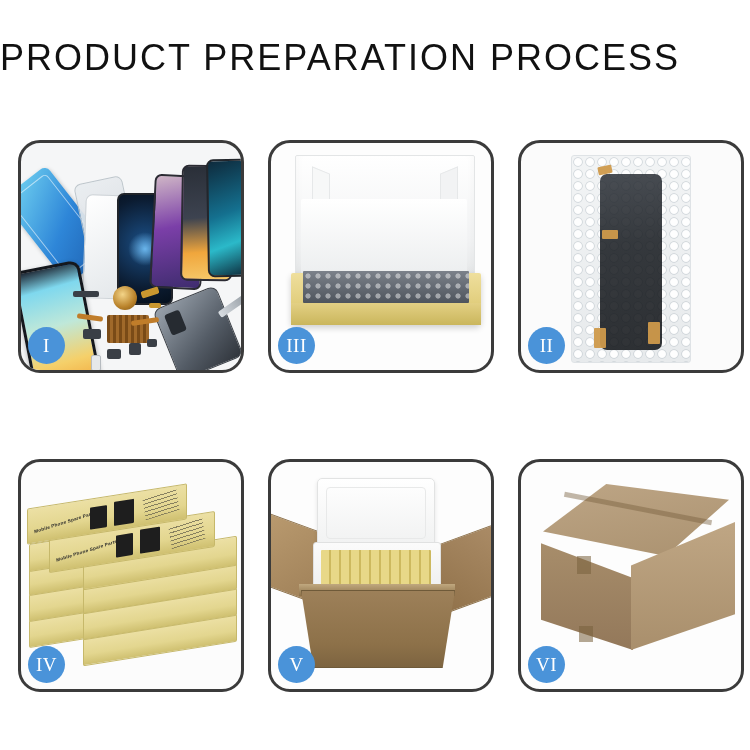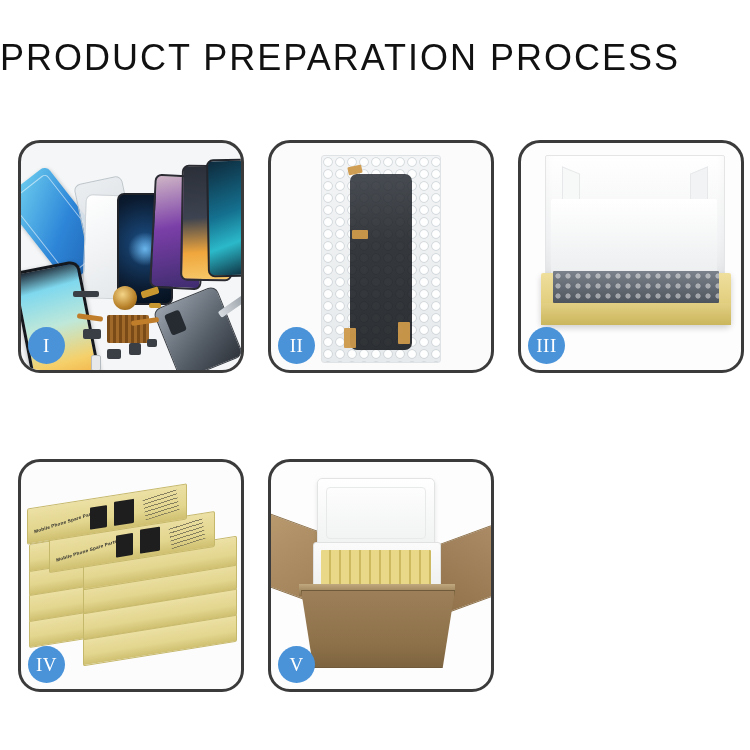--- a/index.html
+++ b/index.html
@@ -322,47 +322,47 @@
         <div class="gold" style="left:120px;top:146px;width:18px;height:7px;transform:rotate(-18deg);"></div>
         <div class="gold" style="left:128px;top:160px;width:12px;height:5px;"></div>
         <div class="flex-cable" style="left:56px;top:172px;width:26px;transform:rotate(8deg);"></div>
         <div class="flex-cable" style="left:110px;top:176px;width:28px;transform:rotate(-8deg);"></div>
         <div class="chip" style="left:70px;top:212px;width:8px;height:14px;background:#e6e8ea;border:1px solid #b6bbc0;"></div>
         <div class="tool"></div>
       </div>
       <div class="badge">I</div>
     </div>
 
-    <div class="panel p2">
-      <div class="photo">
-        <div class="bubble-bag">
-          <div class="screen-in"></div>
-          <div class="tape" style="left:26px;top:10px;width:14px;height:8px;transform:rotate(-12deg);"></div>
-          <div class="tape" style="left:30px;top:74px;width:16px;height:9px;"></div>
-          <div class="tape" style="left:22px;top:172px;width:12px;height:20px;"></div>
-          <div class="tape" style="left:76px;top:166px;width:12px;height:22px;"></div>
-        </div>
-      </div>
-      <div class="badge">II</div>
-    </div>
-
     <div class="panel p3">
       <div class="photo">
         <div class="b3-lid">
           <div class="b3-lid-flapL"></div>
           <div class="b3-lid-flapR"></div>
         </div>
         <div class="b3-foam"></div>
         <div class="b3-tray"></div>
         <div class="b3-inner"></div>
         <div class="b3-front"></div>
       </div>
       <div class="badge">III</div>
     </div>
 
+    <div class="panel p2">
+      <div class="photo">
+        <div class="bubble-bag">
+          <div class="screen-in"></div>
+          <div class="tape" style="left:26px;top:10px;width:14px;height:8px;transform:rotate(-12deg);"></div>
+          <div class="tape" style="left:30px;top:74px;width:16px;height:9px;"></div>
+          <div class="tape" style="left:22px;top:172px;width:12px;height:20px;"></div>
+          <div class="tape" style="left:76px;top:166px;width:12px;height:22px;"></div>
+        </div>
+      </div>
+      <div class="badge">II</div>
+    </div>
+
     <div class="panel p4">
       <div class="photo">
         <div class="stack">
 
           <div class="sbox tilt" style="left:4px;top:132px;width:150px;height:26px;"></div>
           <div class="sbox tilt" style="left:4px;top:106px;width:150px;height:26px;"></div>
           <div class="sbox tilt" style="left:4px;top:80px;width:150px;height:26px;"></div>
           <div class="sbox tilt" style="left:4px;top:56px;width:150px;height:26px;"></div>
 
           <div class="sbox tilt2" style="left:58px;top:150px;width:152px;height:26px;"></div>
@@ -394,15 +394,26 @@
         <div class="c5-flapR"></div>
         <div class="c5-foam-lid"></div>
         <div class="c5-foam-box"></div>
         <div class="c5-items"></div>
         <div class="c5-rim"></div>
         <div class="c5-body"></div>
       </div>
       <div class="badge">V</div>
     </div>
 
+    <div class="panel p6">
+      <div class="photo">
+        <div class="c6-top"></div>
+        <div class="c6-left"></div>
+        <div class="c6-right"></div>
+        <div class="c6-seam"></div>
+        <div class="c6-tape" style="left:56px;top:94px;width:14px;height:18px;"></div>
+        <div class="c6-tape" style="left:58px;top:164px;width:14px;height:16px;"></div>
+      </div>
+      <div class="badge">VI</div>
+    </div>
 
   </div>
 </div>
 
 </body></html>

